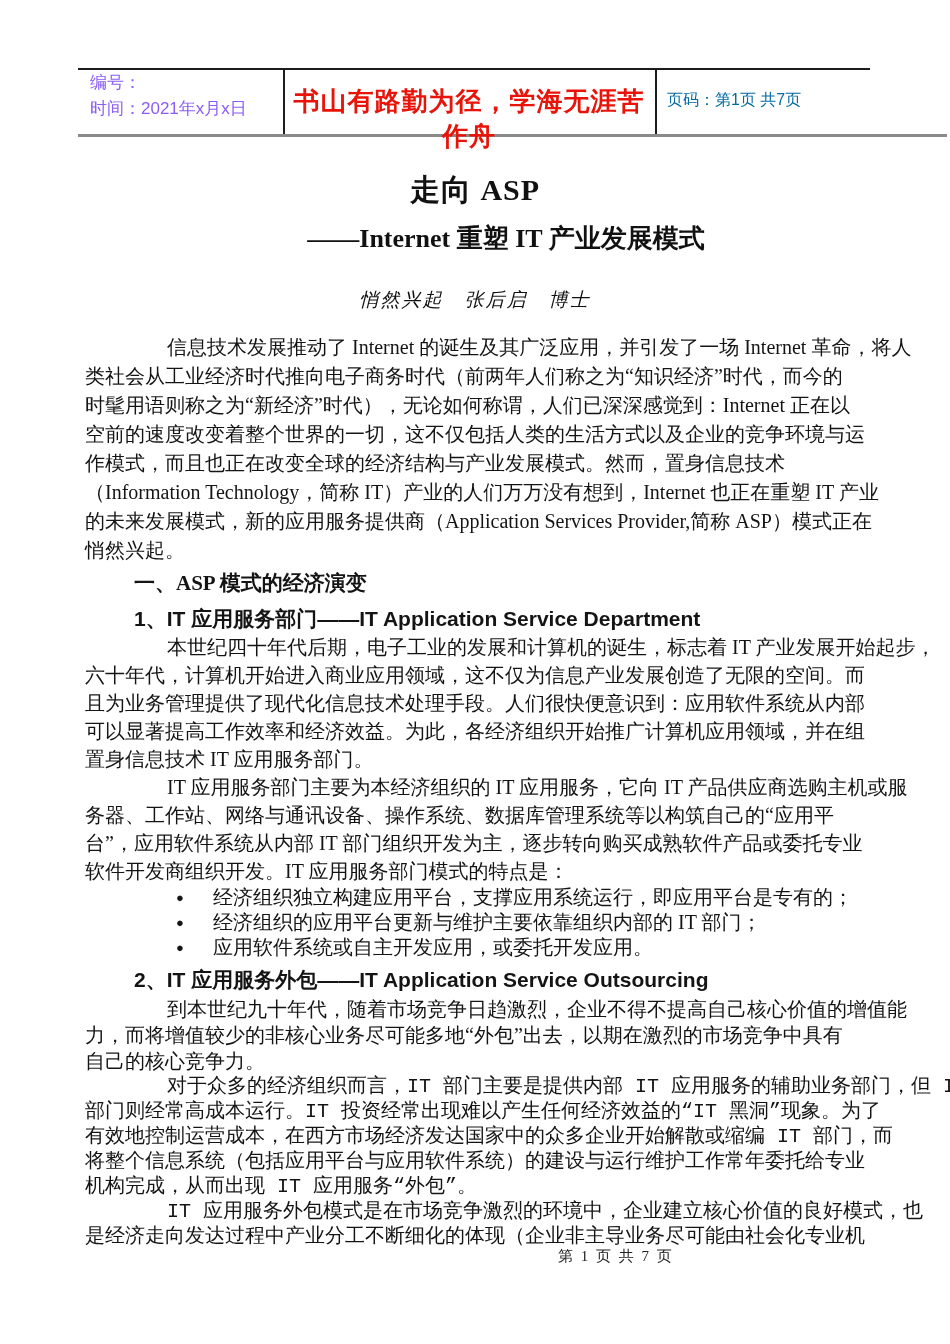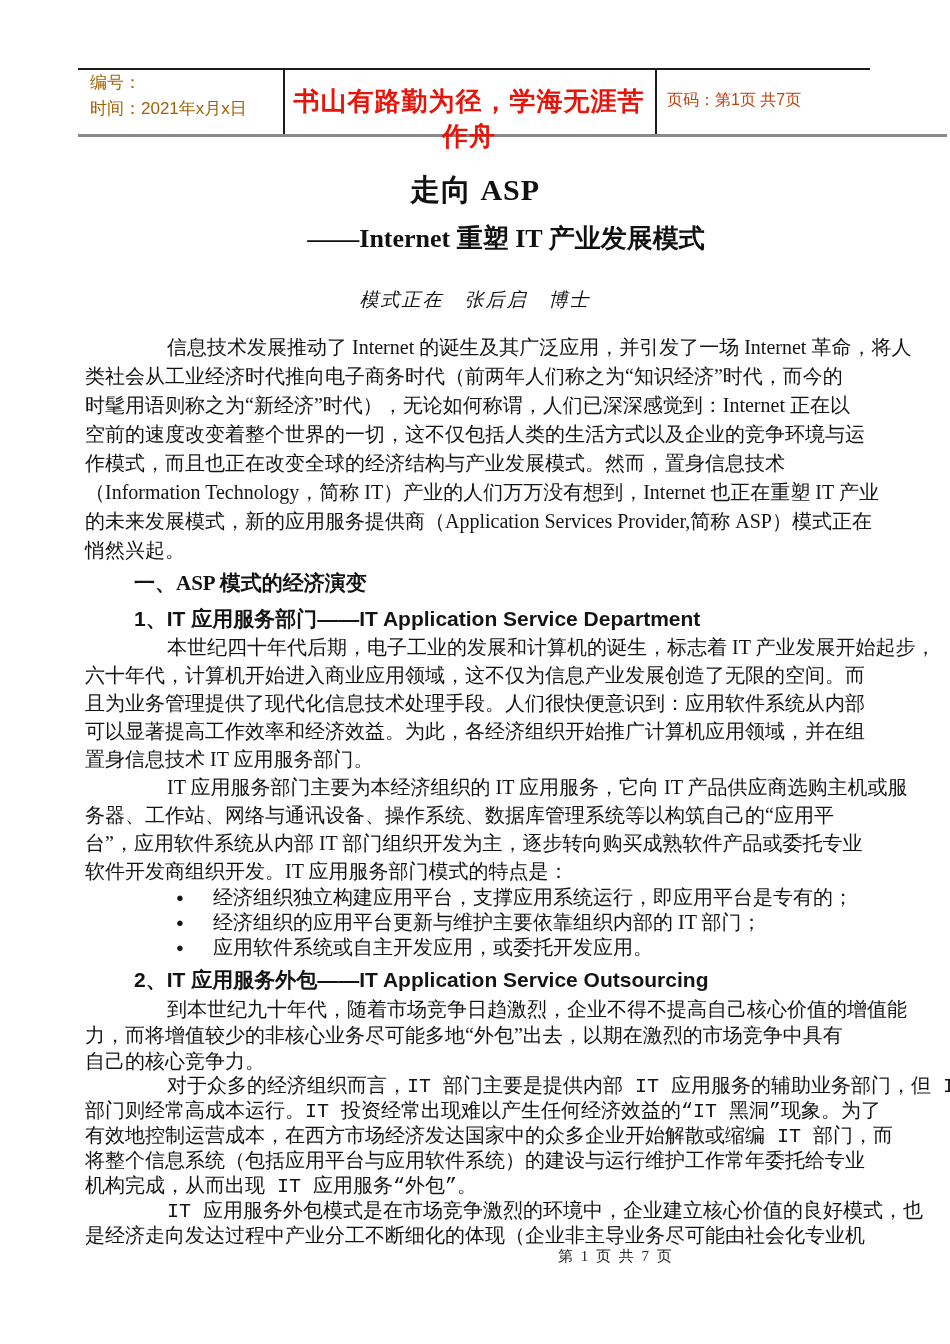--- a/index.html
+++ b/index.html
@@ -6,25 +6,25 @@
   .page{position:relative;width:950px;height:1344px;background:#ffffff;overflow:hidden;
         font-family:"Liberation Serif","DejaVu Serif",serif;color:#111;}
 
   
   .hdr-topline{position:absolute;left:78px;top:68px;width:792px;height:2px;background:#1c1c1c;}
   .hdr-vline{position:absolute;top:70px;width:2px;height:64px;background:#1c1c1c;}
   .hdr-vline.v1{left:283px;}
   .hdr-vline.v2{left:655px;}
   .hdr-rule{position:absolute;left:78px;top:134px;width:869px;height:3px;background:#8a8a8a;}
   .hdr-left{position:absolute;left:90px;top:70px;width:190px;
-            font-family:"Liberation Sans","DejaVu Sans",sans-serif;font-size:17px;line-height:26px;color:#a16207;}
+            font-family:"Liberation Sans","DejaVu Sans",sans-serif;font-size:17px;line-height:26px;color:#8b5cf6;}
   .hdr-motto{position:absolute;left:283px;top:84px;width:372px;text-align:center;
              font-family:"Liberation Sans","DejaVu Sans",sans-serif;font-weight:bold;font-size:26px;letter-spacing:1px;}
   .hdr-page{position:absolute;left:667px;top:90px;width:200px;
-            font-family:"Liberation Sans","DejaVu Sans",sans-serif;font-size:16px;color:#c2410c;}
+            font-family:"Liberation Sans","DejaVu Sans",sans-serif;font-size:16px;color:#0369a1;}
 
   
   .title{position:absolute;left:0;top:170px;width:950px;text-align:center;
          font-size:30px;font-weight:bold;letter-spacing:1px;}
   .subtitle{position:absolute;left:0;top:221px;width:950px;text-align:center;
             font-size:26px;font-weight:bold;padding-left:31px;}
   .byline{position:absolute;left:0;top:287px;width:950px;text-align:center;
           font-size:19px;font-style:italic;letter-spacing:2px;}
 
   
@@ -69,21 +69,21 @@
   <div class="hdr-motto">
     <span style="color:#e81309">书山有路勤为径，学海无涯苦作舟</span>
   </div>
 
   <div class="hdr-page">
     <span>页码：第1页 共7页</span>
   </div>
 
   <div class="title">走向 ASP</div>
   <div class="subtitle">——Internet 重塑 IT 产业发展模式</div>
-  <div class="byline">模式正在　张后启　博士</div>
+  <div class="byline">悄然兴起　张后启　博士</div>
 
   <div class="content">
 
     <div class="para lh29 indent-first">
 
     <div class="line">信息技术发展推动了 Internet 的诞生及其广泛应用，并引发了一场 Internet 革命，将人</div>
         <div class="line">类社会从工业经济时代推向电子商务时代（前两年人们称之为“知识经济”时代，而今的</div>
         <div class="line">时髦用语则称之为“新经济”时代），无论如何称谓，人们已深深感觉到：Internet 正在以</div>
         <div class="line">空前的速度改变着整个世界的一切，这不仅包括人类的生活方式以及企业的竞争环境与运</div>
         <div class="line">作模式，而且也正在改变全球的经济结构与产业发展模式。然而，置身信息技术</div>

